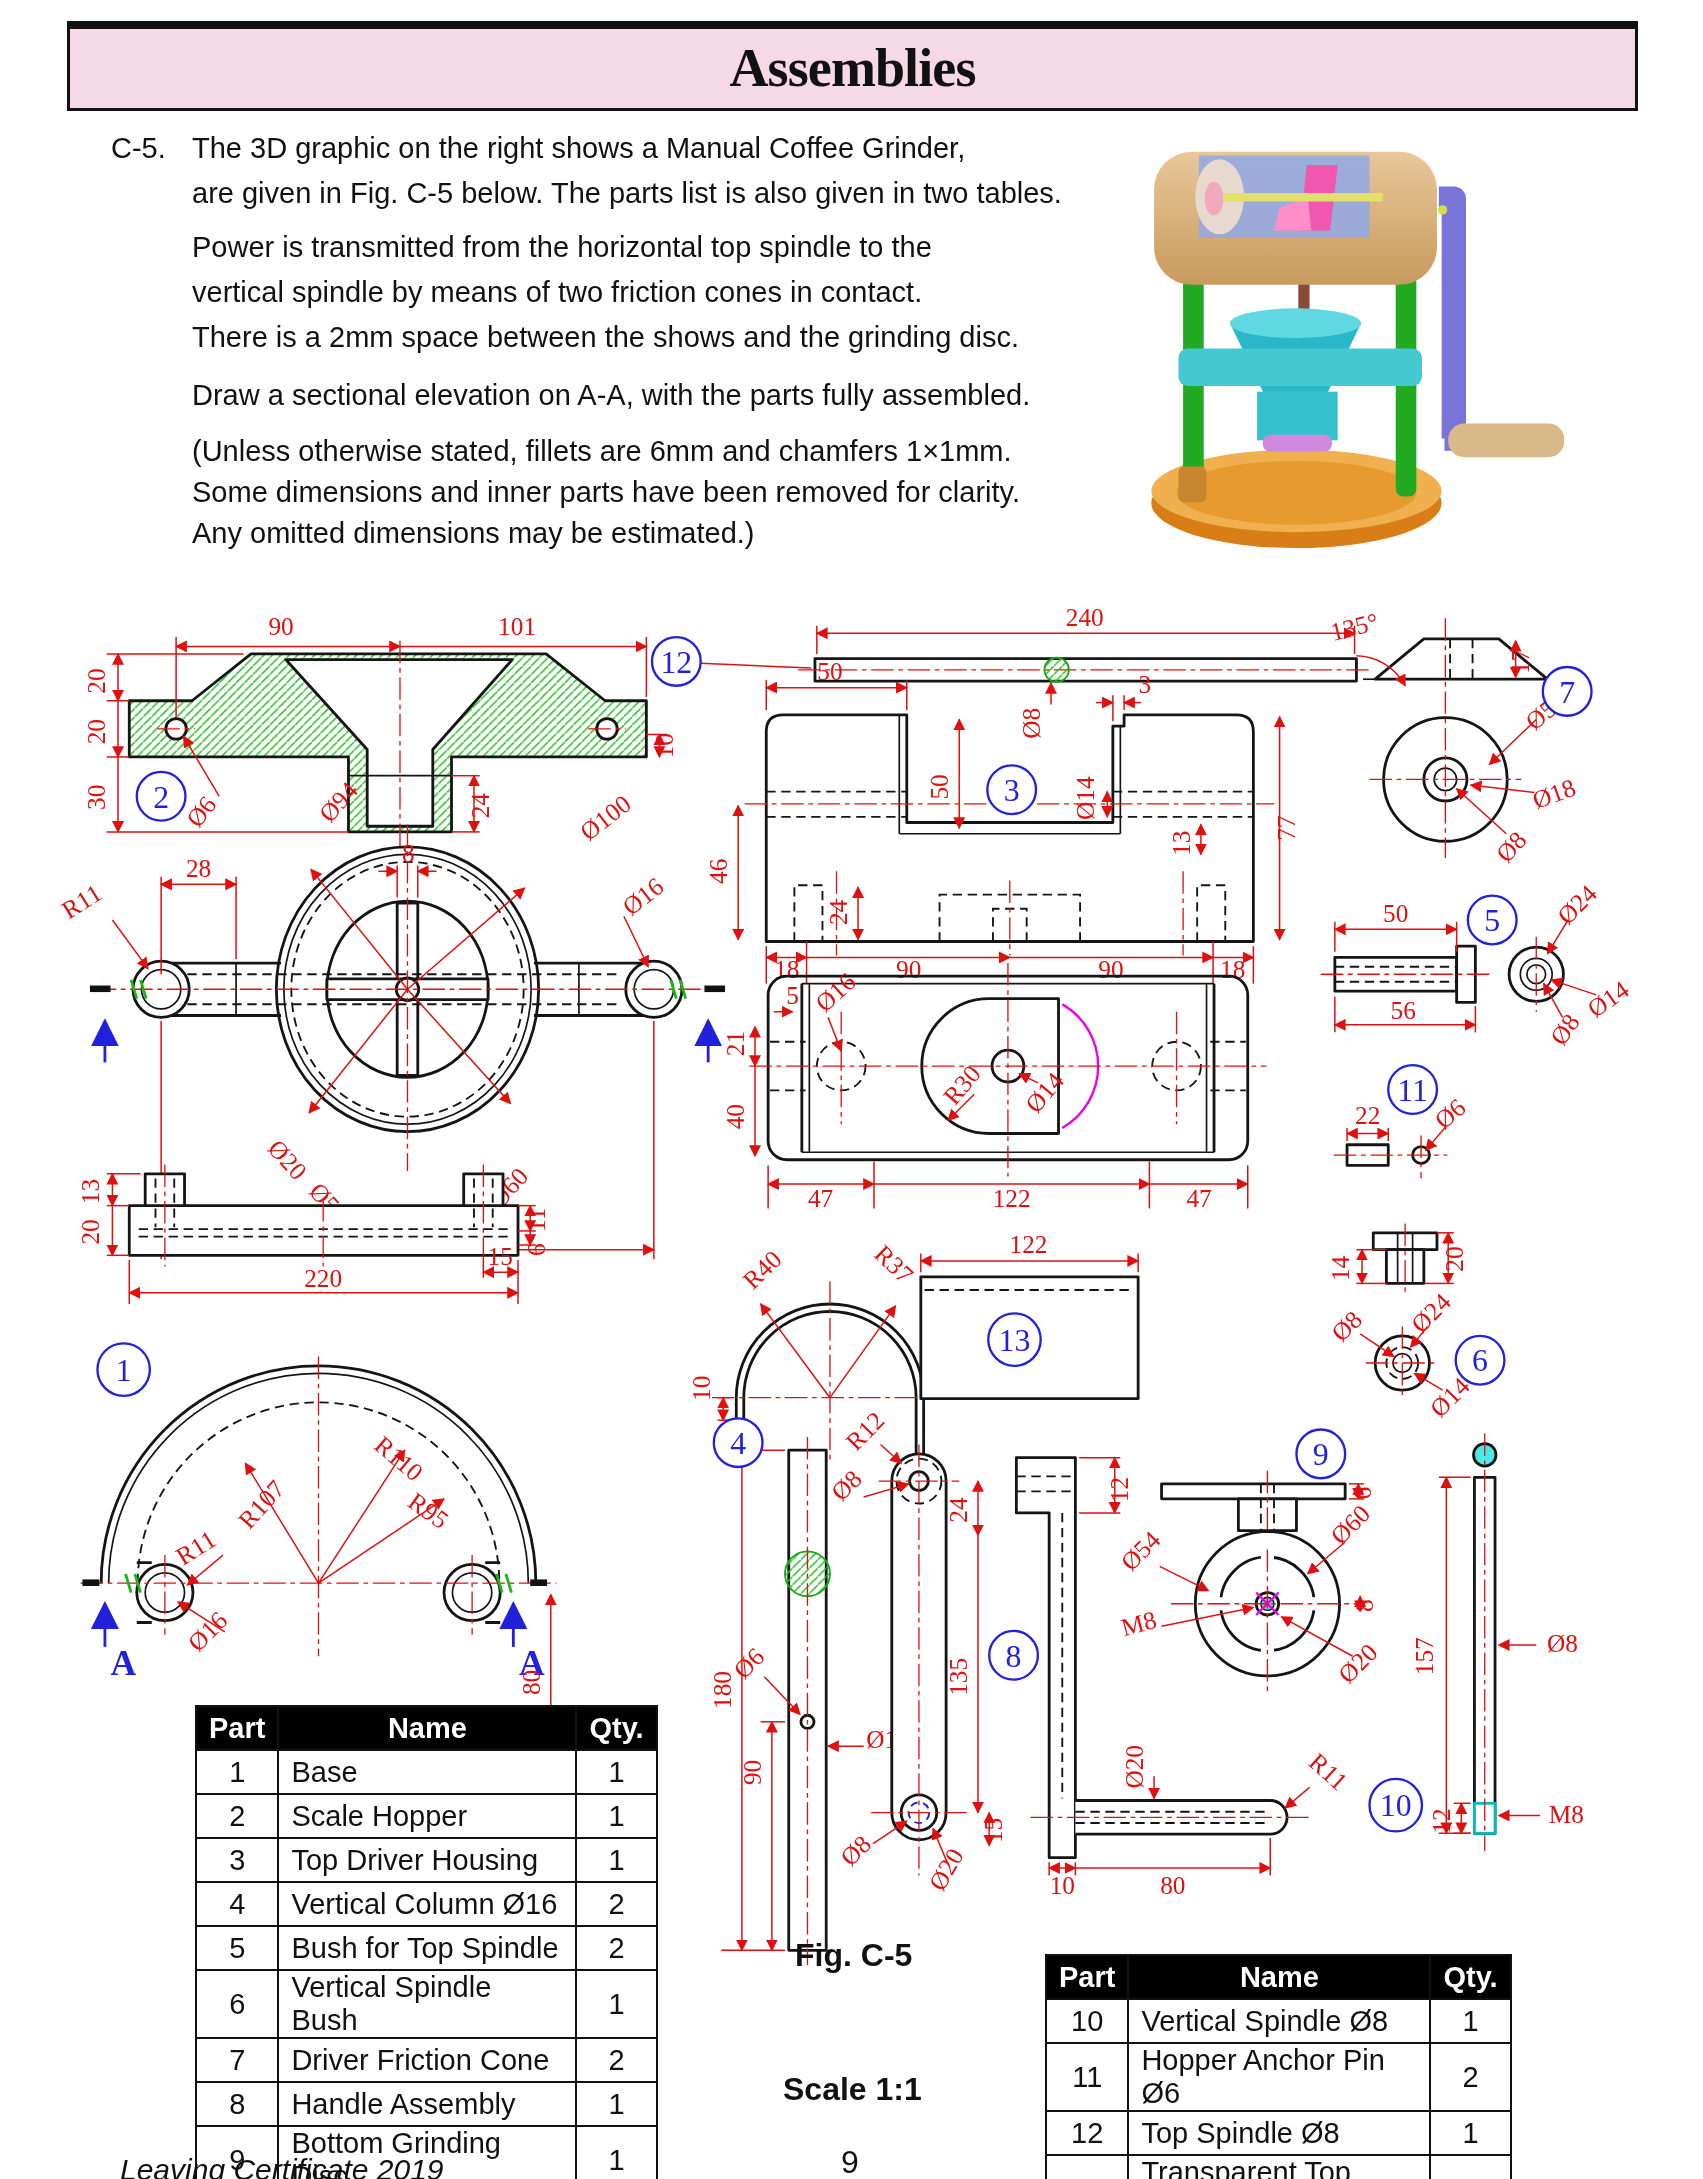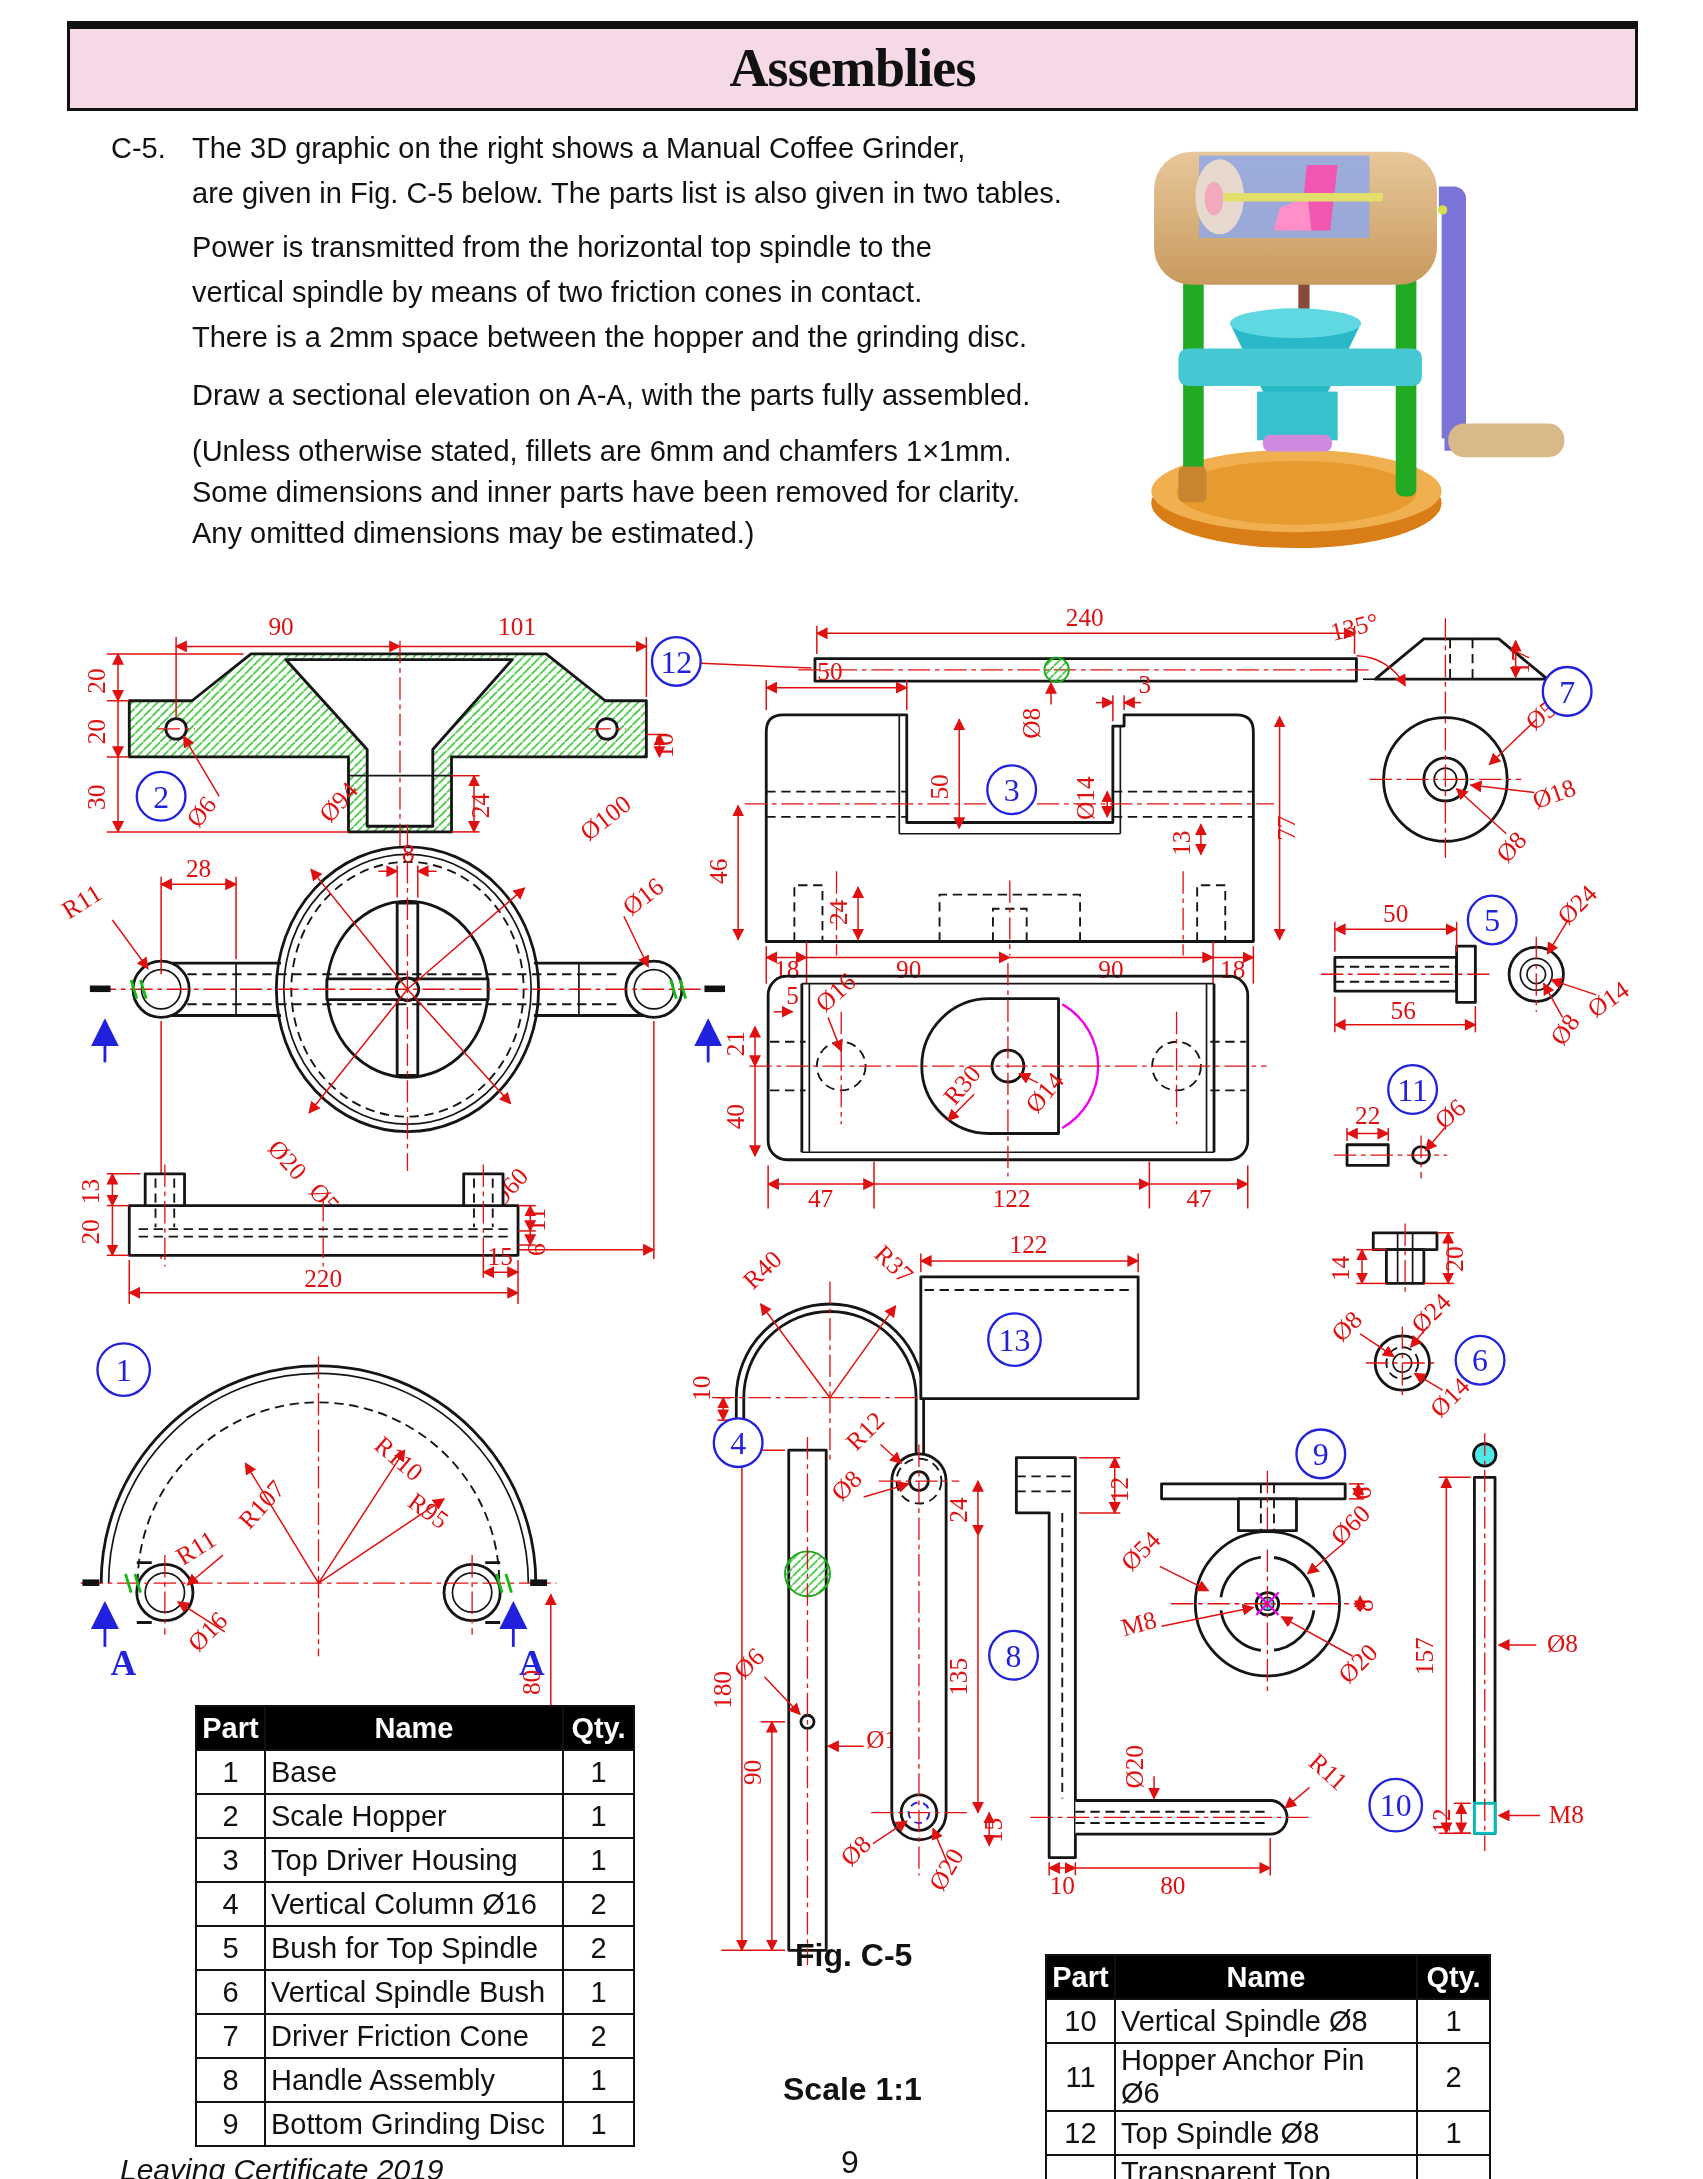--- a/index.html
+++ b/index.html
@@ -7,21 +7,21 @@
         font-family:"Liberation Sans",sans-serif;}
   #banner{position:absolute;left:67px;top:20.6px;width:1565px;height:79px;background:#f6d9e6;
           border:3.7px solid #111;border-top-width:8.4px;display:flex;align-items:center;justify-content:center;}
   #banner h1{margin:0;font-family:"Liberation Serif",serif;font-size:54px;font-weight:bold;color:#111;letter-spacing:-0.9px;}
   .ptext{position:absolute;color:#111;font-size:29px;line-height:45px;white-space:nowrap;}
   #pid{left:111px;top:126px;font-weight:normal;}
   #ptxt{left:192px;top:126px;}
   .gap1{height:9.4px}.gap2{height:13px}
   .note{line-height:41px;}
   table{border-collapse:collapse;position:absolute;background:#fff;font-size:29px;color:#111;}
-  th,td{border:2.8px solid #111;padding:0 5px;height:44px;box-sizing:border-box;}
+  th,td{border:2.8px solid #111;padding:0 12px;height:44px;box-sizing:border-box;}
   th{background:#000;color:#fff;font-weight:bold;}
   td.c{text-align:center;}
   #t1{left:195px;top:1705px;}
   #t2{left:1045px;top:1954px;}
   .figlab{position:absolute;font-weight:bold;font-size:32px;color:#111;}
   #footer{position:absolute;left:120px;top:2153px;font-style:italic;font-size:30px;color:#111;}
   #pageno{position:absolute;left:841px;top:2144px;font-size:32px;color:#111;}
   svg{position:absolute;left:0;top:0;}
   .ol{fill:none;stroke:#151515;stroke-width:3;stroke-linejoin:round;}
   .olw{fill:#fff;stroke:#151515;stroke-width:3;stroke-linejoin:round;}
@@ -46,21 +46,21 @@
     <h1>Assemblies</h1>
   </div>
 
   <div id="pid" class="ptext">C-5.</div>
   <div id="ptxt" class="ptext">
     <div>The 3D graphic on the right shows a Manual Coffee Grinder,</div>
     <div>are given in Fig. C-5 below.  The parts list is also given in two tables.</div>
     <div class="gap1"></div>
     <div>Power is transmitted from the horizontal top spindle to the</div>
     <div>vertical spindle by means of two friction cones in contact.</div>
-    <div>There is a 2mm space between the hopper and the grinding disc.</div>
+    <div>There is a 2mm space between the shows and the grinding disc.</div>
     <div class="gap2"></div>
     <div>Draw a sectional elevation on A-A, with the parts fully assembled.</div>
     <div class="gap2"></div>
     <div class="note">(Unless otherwise stated, fillets are 6mm and chamfers 1×1mm.</div>
     <div class="note">Some dimensions and inner parts have been removed for clarity.</div>
     <div class="note">Any omitted dimensions may be estimated.)</div>
   </div>
 
   <svg width="1703" height="2179" viewBox="0 0 1818 2326">
     <defs>

